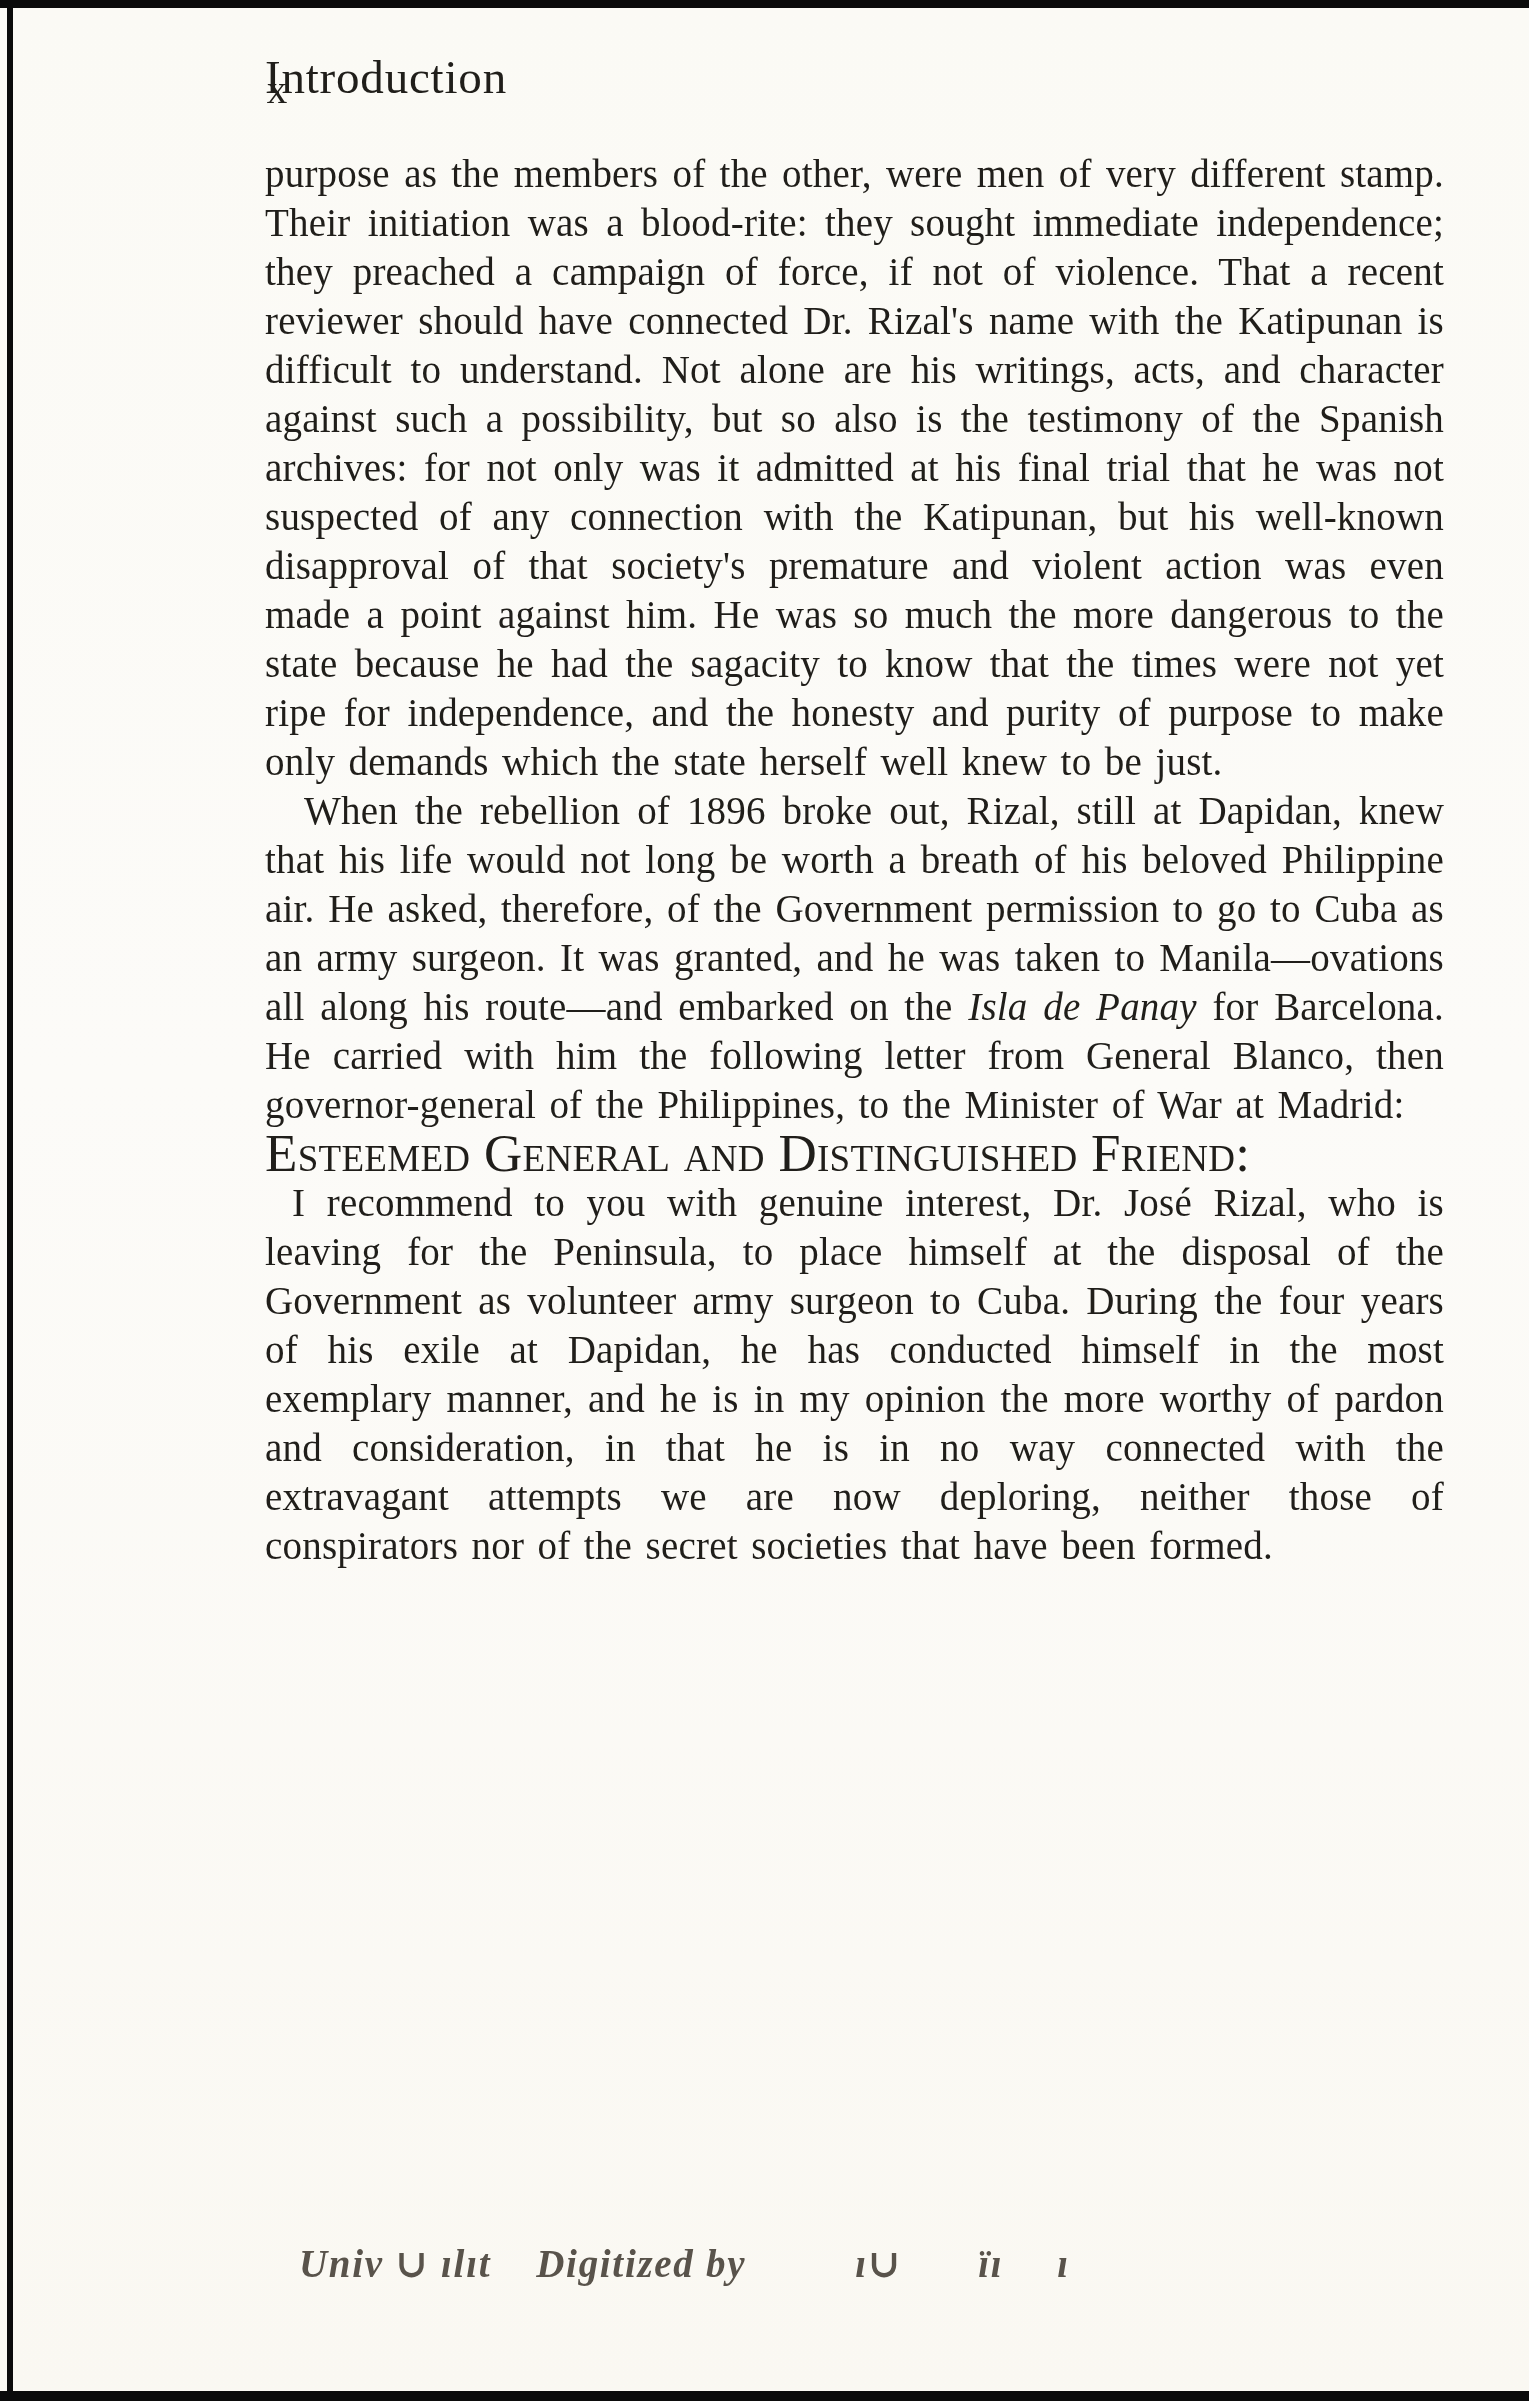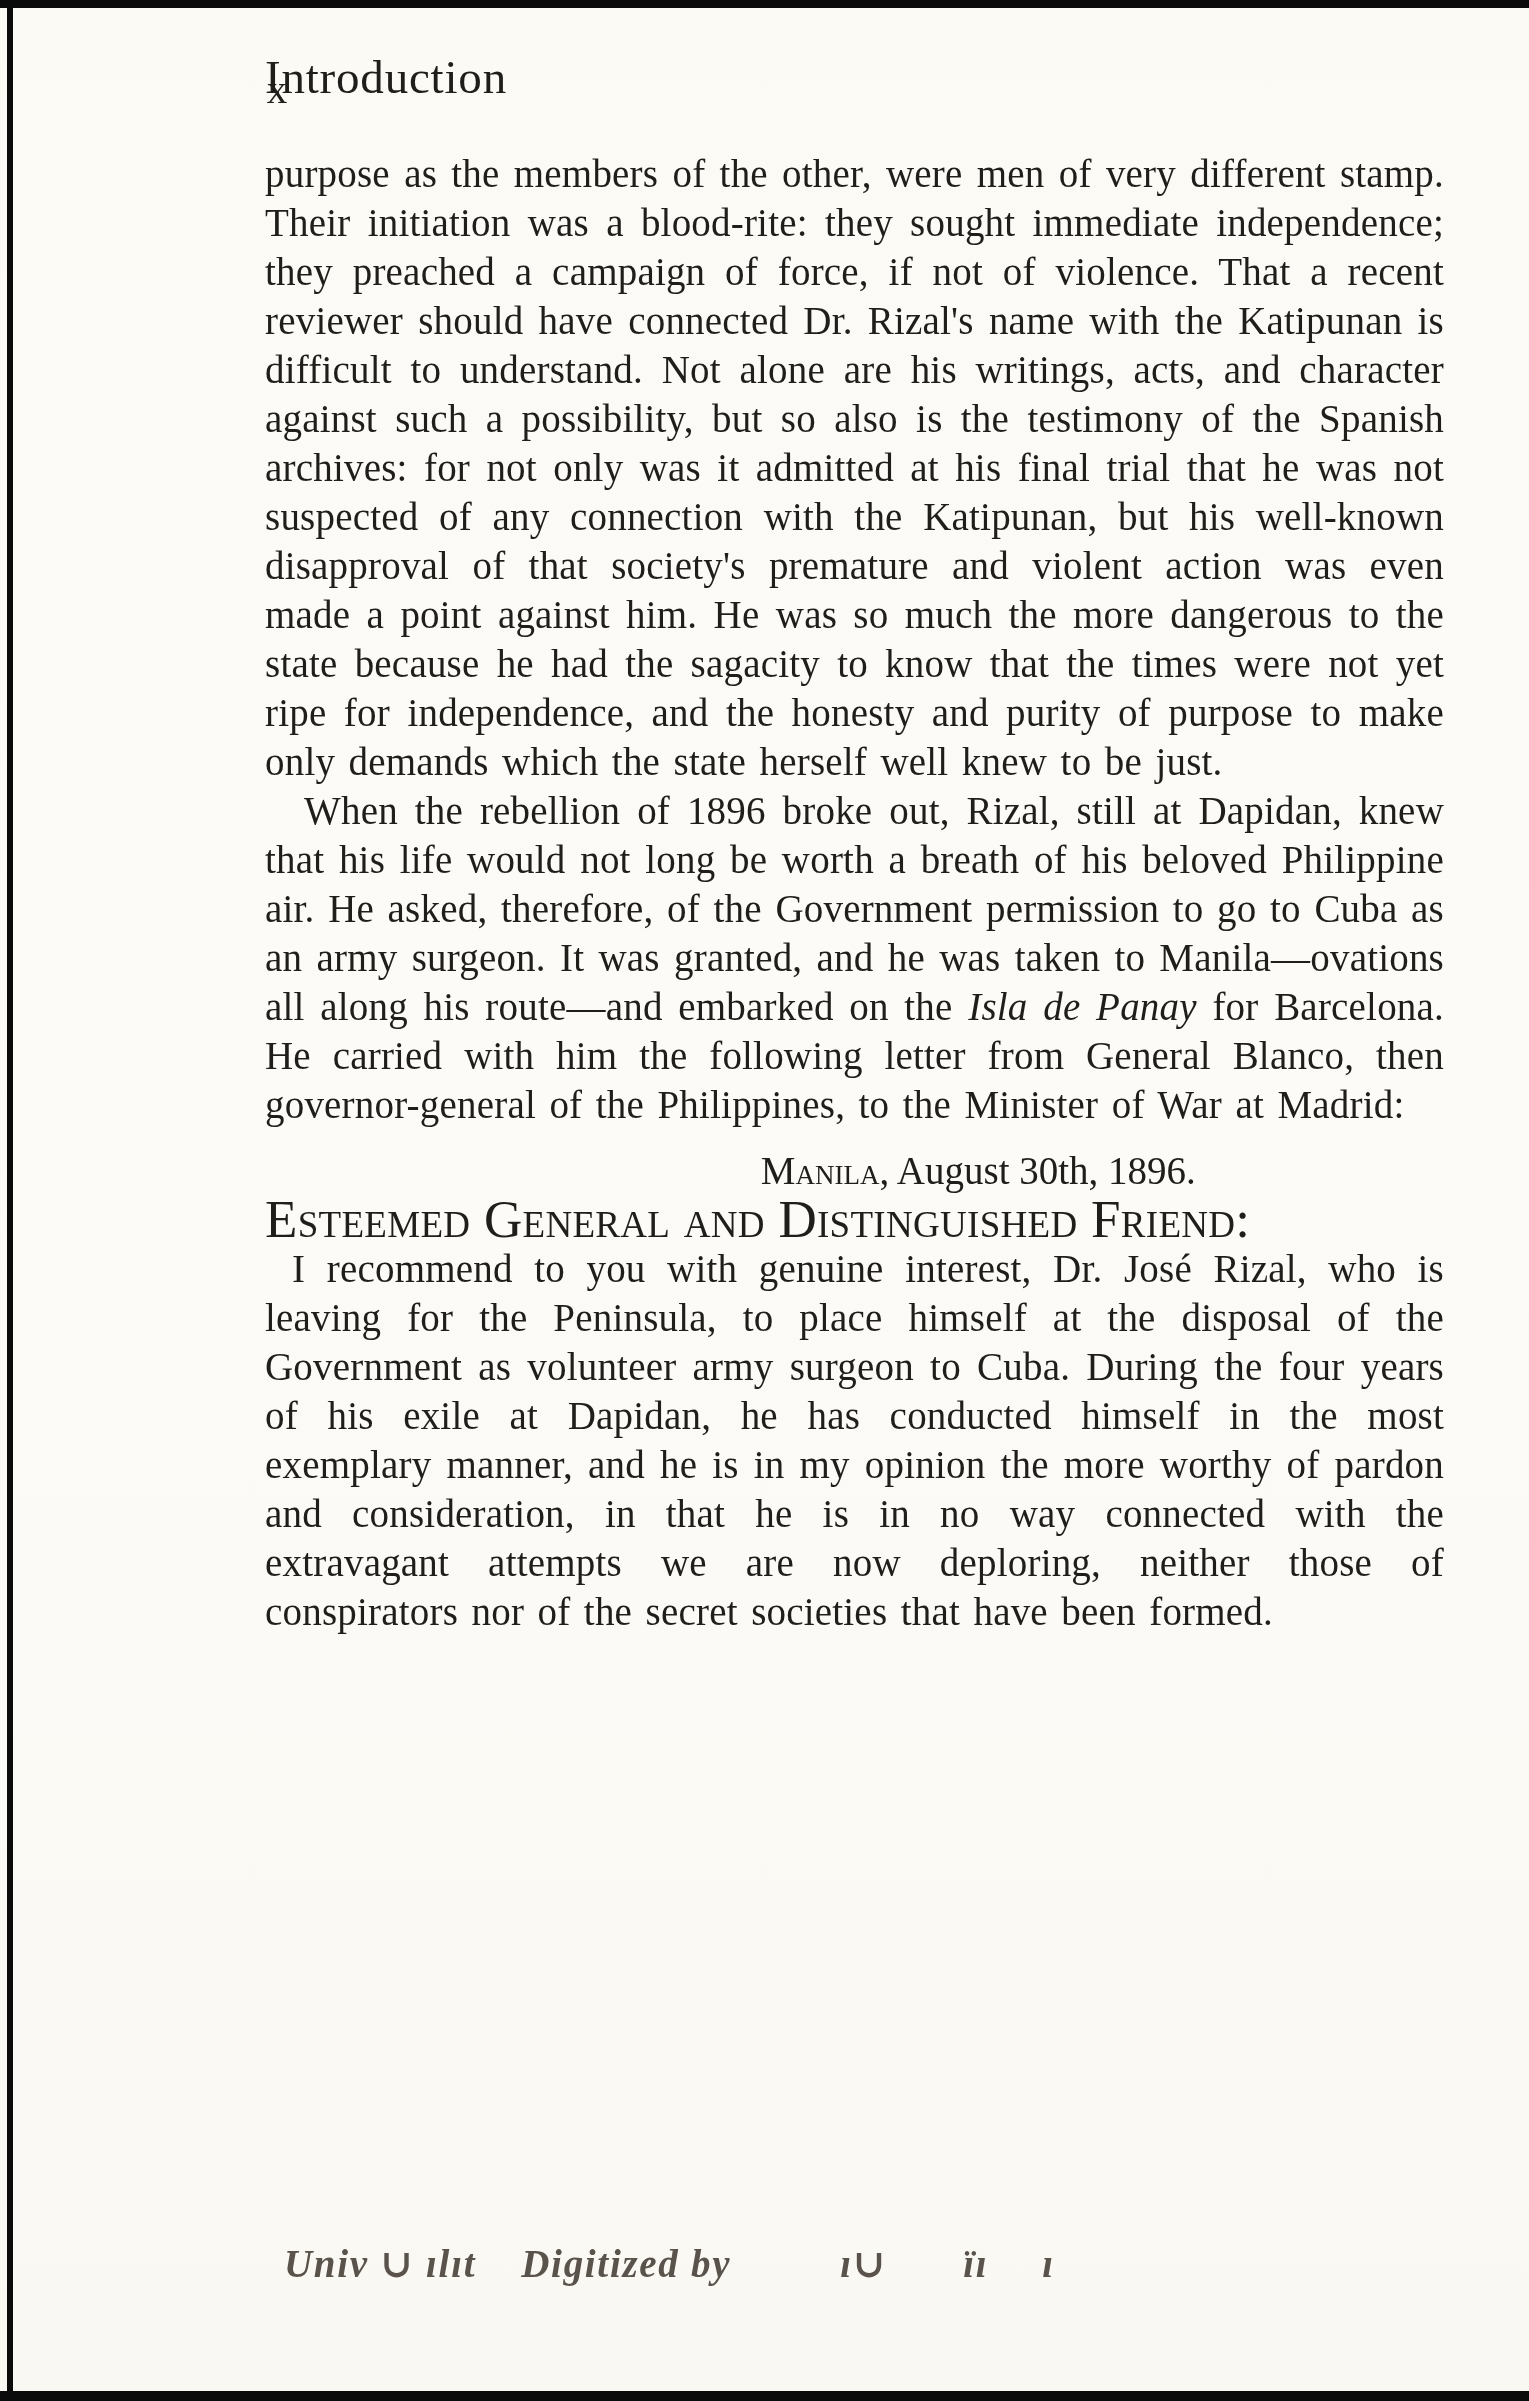--- a/index.html
+++ b/index.html
@@ -68,21 +68,21 @@
     white-space: nowrap;
   }
   .salutation {
     font-size: 53px;
     line-height: 49px;
     letter-spacing: 0.3px;
   }
 
   .footer-artifact {
     position: absolute;
-    left: 284px;
+    left: 299px;
     top: 2240px;
     width: 950px;
     display: flex;
     align-items: baseline;
     font-style: italic;
     font-weight: bold;
     font-size: 39px;
     color: #433d34;
     letter-spacing: 1.7px;
     filter: blur(0.5px);
@@ -107,21 +107,20 @@
 
     <div class="header">
       <span class="pagenum">x</span>
       <span class="title">Introduction</span>
     </div>
 
     <p class="body-p">purpose as the members of the other, were men of very different stamp. Their initiation was a blood-rite: they sought immediate independence; they preached a campaign of force, if not of violence. That a recent reviewer should have connected Dr. Rizal's name with the Katipunan is difficult to understand. Not alone are his writings, acts, and character against such a possibility, but so also is the testimony of the Spanish archives: for not only was it admitted at his final trial that he was not suspected of any connection with the Katipunan, but his well-known disapproval of that society's premature and violent action was even made a point against him. He was so much the more dangerous to the state because he had the sagacity to know that the times were not yet ripe for independence, and the honesty and purity of purpose to make only demands which the state herself well knew to be just.</p>
 
     <p class="body-p indent"><span>When the rebellion of 1896 broke out, Rizal, still at Dapidan, knew that his life would not long be worth a breath of his beloved Philippine air. He asked, therefore, of the Government permission to go to Cuba as an army surgeon. It was granted, and he was taken to Manila—ovations all along his route—and embarked on the </span><span class="italic">Isla de Panay</span><span> for Barcelona. He carried with him the following letter from General Blanco, then governor-general of the Philippines, to the Minister of War at Madrid:</span></p>
 
-    <div class="dateline"><span class="smallcaps">Manila</span><span>, August 30th, 1896.</span></div>
 
     <div class="salutation smallcaps">Esteemed General and Distinguished Friend:</div>
 
     <p class="body-p indent-sm">I recommend to you with genuine interest, Dr. José Rizal, who is leaving for the Peninsula, to place himself at the disposal of the Government as volunteer army surgeon to Cuba. During the four years of his exile at Dapidan, he has conducted himself in the most exemplary manner, and he is in my opinion the more worthy of pardon and consideration, in that he is in no way connected with the extravagant attempts we are now deploring, neither those of conspirators nor of the secret societies that have been formed.</p>
 
   </div>
 
   <div class="footer-artifact">
     <span class="seg1">Univ ∪ ılıt</span>
     <span class="seg2">Digitized by</span>

